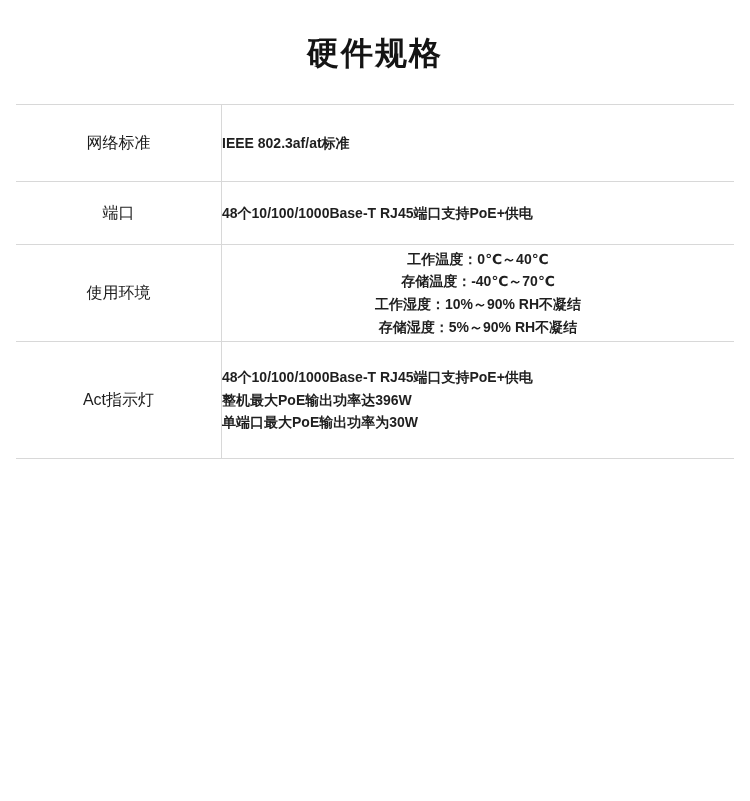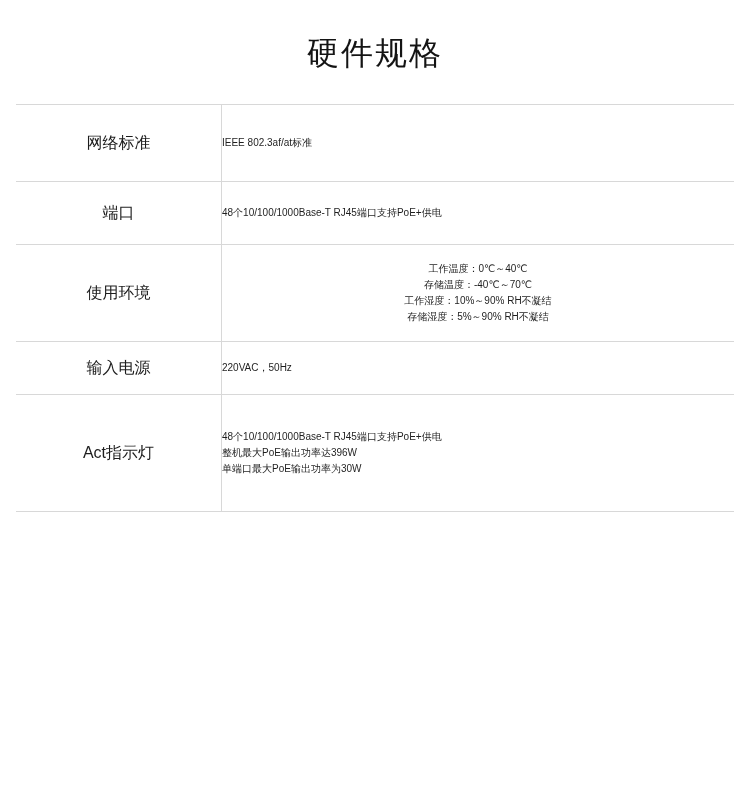--- a/index.html
+++ b/index.html
@@ -16,21 +16,21 @@
   }
   .page {
     width: 750px;
     height: 801px;
     position: relative;
     box-sizing: border-box;
   }
   .title {
     text-align: center;
     font-size: 32px;
-    font-weight: normal;
+    font-weight: bold;
     letter-spacing: 2px;
     color: #141414;
     padding-top: 32px;
     padding-bottom: 28px;
   }
   table.spec {
     width: 718px;
     margin: 0 auto;
     border-collapse: collapse;
     table-layout: fixed;
@@ -48,23 +48,24 @@
     text-align: center;
     font-size: 16px;
     font-weight: normal;
     color: #1c1c1c;
     border-right: 1px solid #d8d8d8;
     padding: 6px 4px;
     line-height: 1.5;
   }
   td.value {
     padding: 6px 12px 6px 24px;
-    font-size: 10px;
+    font-size: 14px;
     color: #1f1f1f;
     line-height: 1.62;
+    font-weight: bold;
   }
   .value .line {
     display: block;
     white-space: nowrap;
   }
   .r-h1 td { height: 76px; }
   .r-h2 td { height: 62px; }
   .r-h3 td { height: 62px; }
   .r-h4 td { height: 62px; }
   .r-h5 td { height: 96px; text-align: center; }
@@ -95,26 +96,20 @@
       </tr>
       <tr class="r-h5">
         <td class="label">使用环境</td>
         <td class="value">
           <span class="line">工作温度：0℃～40℃</span>
           <span class="line">存储温度：-40℃～70℃</span>
           <span class="line">工作湿度：10%～90% RH不凝结</span>
           <span class="line">存储湿度：5%～90% RH不凝结</span>
         </td>
       </tr>
-      <tr class="r-h6">
-        <td class="label">输入电源</td>
-        <td class="value">
-          <span class="line">220VAC，50Hz</span>
-        </td>
-      </tr>
       <tr class="r-h8">
         <td class="label">Act指示灯</td>
         <td class="value">
           <span class="line">48个10/100/1000Base-T RJ45端口支持PoE+供电</span>
           <span class="line">整机最大PoE输出功率达396W</span>
           <span class="line">单端口最大PoE输出功率为30W</span>
         </td>
       </tr>
     </tbody>
   </table>

